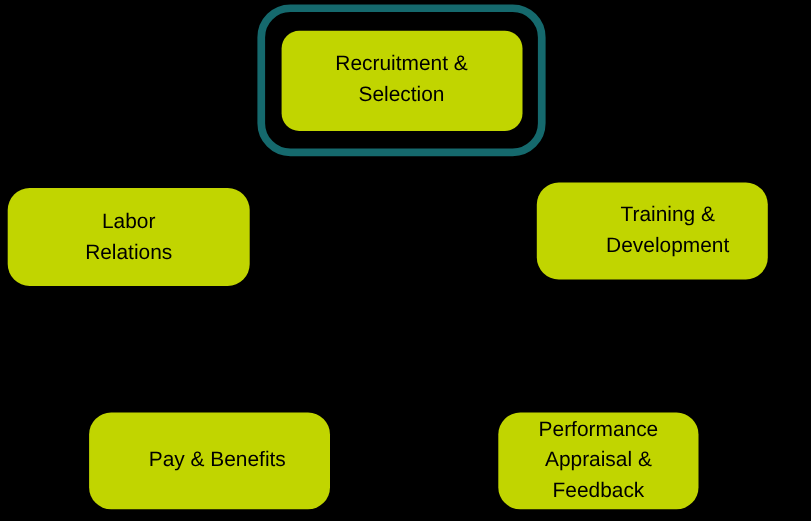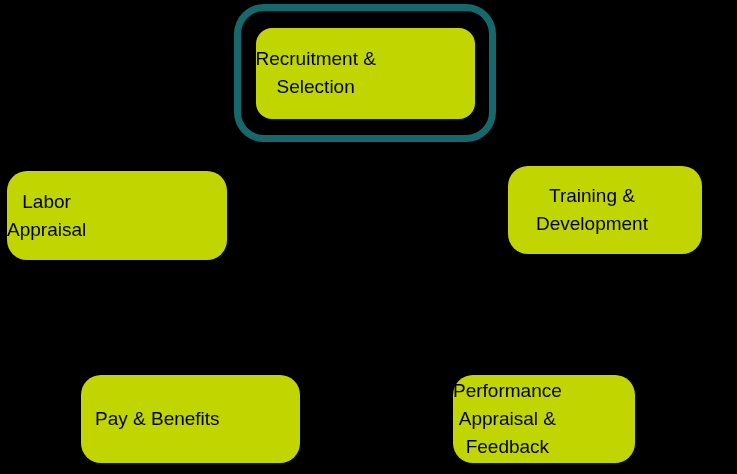--- a/index.html
+++ b/index.html
@@ -19,20 +19,21 @@
     height: 474px;
     background: var(--canvas-bg);
     overflow: hidden;
   }
   .node {
     position: absolute;
     background: var(--node-fill);
     border-radius: 20px;
     display: flex;
     align-items: center;
+    justify-content: center;
     text-align: center;
   }
   .node-label {
     color: var(--node-text);
     font-size: 19px;
     line-height: 28px;
     white-space: pre-line;
   }
   
   .highlight-frame {
@@ -48,39 +49,39 @@
     align-items: center;
     justify-content: center;
   }
   .node-recruitment {
     position: static;
     width: 219px;
     height: 91px;
     border-radius: 16px;
   }
   .node-labor       { left: 7px;   top: 171px; width: 220px; height: 89px; }
-  .node-training    { left: 508px; top: 166px; width: 194px; height: 88px; padding-left: 28px; }
+  .node-training    { left: 488px; top: 166px; width: 210px; height: 88px; padding-left: 28px; }
   .node-pay         { left: 81px;  top: 375px; width: 219px; height: 88px; padding-left: 14px; }
   .node-performance { left: 453px; top: 375px; width: 182px; height: 88px; }
 </style>
 </head>
 <body>
 
 <div class="canvas">
 
   <div class="highlight-frame">
     <div class="node node-recruitment">
       <span class="node-label">Recruitment &amp;
 Selection</span>
     </div>
   </div>
 
   <div class="node node-labor">
     <span class="node-label">Labor
-Appraisal</span>
+Relations</span>
   </div>
 
   <div class="node node-training">
     <span class="node-label">Training &amp;
 Development</span>
   </div>
 
   <div class="node node-pay">
     <span class="node-label">Pay &amp; Benefits</span>
   </div>

